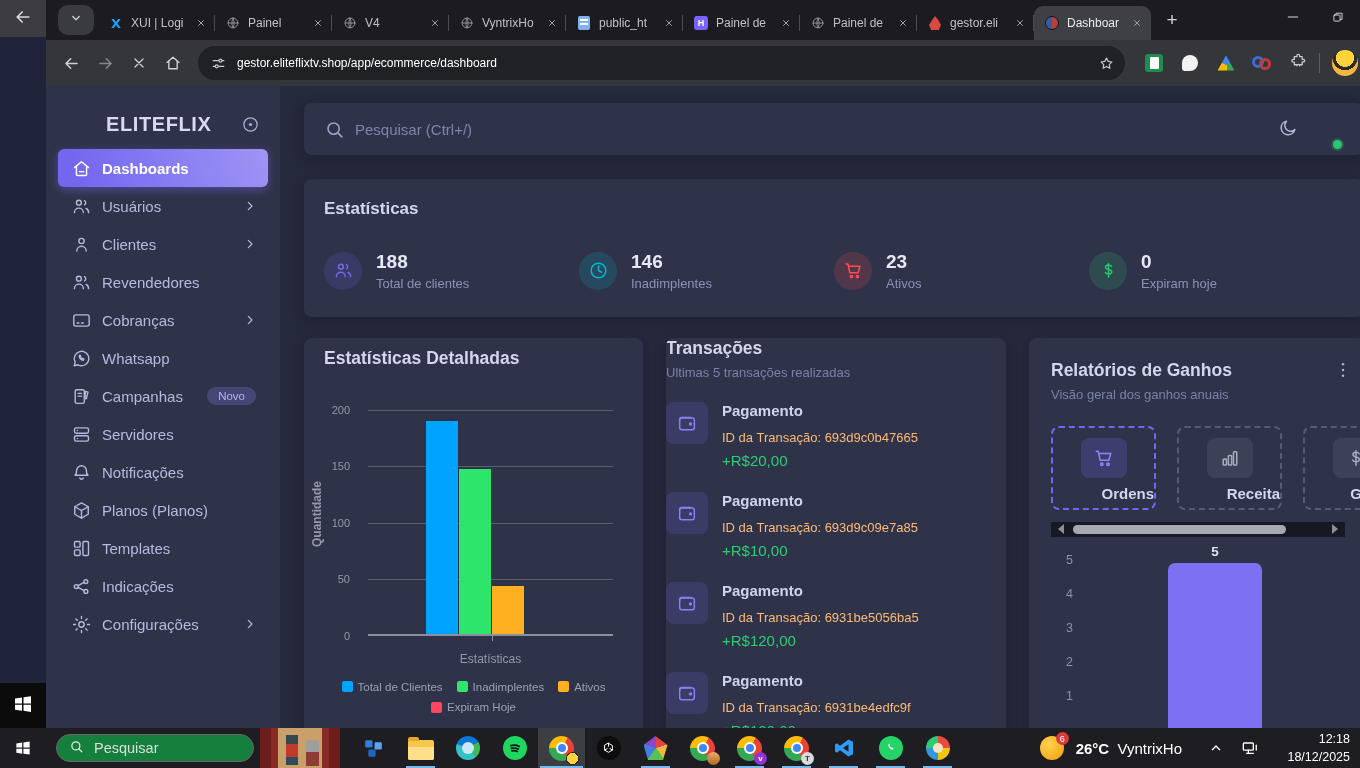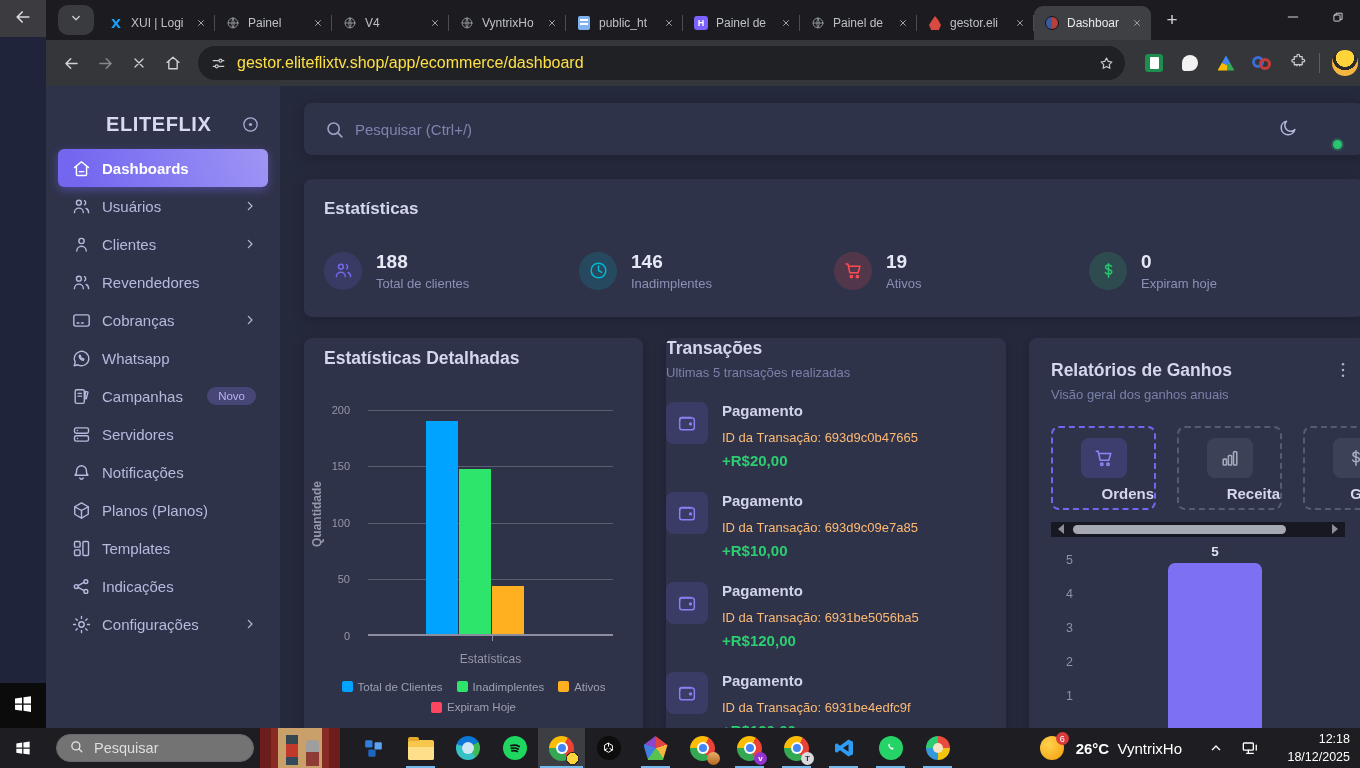--- a/index.html
+++ b/index.html
@@ -31,21 +31,21 @@
   .fav-file{width:12px;height:14px;background:#7fb3f2;border-radius:2px;position:relative}
   .fav-file:after{content:"";position:absolute;left:2px;top:3px;width:8px;height:2px;background:#fff;box-shadow:0 4px 0 #fff}
   .fav-h{width:14px;height:14px;border-radius:3px;background:#7b61ff;color:#fff;font-size:9px;font-weight:bold;display:flex;align-items:center;justify-content:center}
   .fav-flame{width:12px;height:14px;background:#d84a42;clip-path:polygon(50% 0,78% 30%,100% 65%,82% 100%,18% 100%,0 65%,25% 30%)}
   .fav-dash{width:14px;height:14px;border-radius:50%;background:conic-gradient(#b5403c 0 50%,#3c5a9e 50% 100%);border:1px solid #10131c}
 
   .toolbar{position:absolute;left:0;top:40px;right:0;height:46px;background:#35363a;display:flex;align-items:center;padding:0 10px 0 8px}
   .navbtn{width:34px;height:34px;display:flex;align-items:center;justify-content:center;color:#ced1d6;border-radius:50%}
   .navbtn.dim{color:#85888d}
   .omnibox{flex:1;height:34px;margin:0 8px;border-radius:17px;background:#202124;display:flex;align-items:center;padding:0 10px 0 12px;min-width:0}
-  .omnibox .url{color:#fde047;font-size:16px;flex:1;white-space:nowrap;overflow:hidden}
+  .omnibox .url{color:#ffffff;font-size:12px;flex:1;white-space:nowrap;overflow:hidden}
   .tune{color:#c7cbd1;margin-right:10px;display:flex}
   .star{color:#c7cbd1;display:flex;margin-left:8px}
   .extrow{display:flex;align-items:center;gap:14px;margin:0 6px 0 10px}
   .ext{width:22px;height:22px;display:flex;align-items:center;justify-content:center}
   .ext-xls{width:18px;height:18px;background:#1e8e4e;border-radius:3px;display:flex;align-items:center;justify-content:center}
   .ext-xls i{display:block;width:9px;height:12px;background:#fff;border-radius:1px}
   .ext-blob{width:16px;height:16px;background:#f2f2f2;border-radius:60% 60% 60% 25%}
   .ext-drive{width:17px;height:15px;background:conic-gradient(from 180deg at 50% 62%,#fbbc04 0 120deg,#4285f4 120deg 240deg,#34a853 240deg 360deg);clip-path:polygon(50% 0,100% 100%,0 100%)}
   .ext-links{position:relative;width:20px;height:16px}
   .ext-links i{position:absolute;width:12px;height:12px;border:3px solid #3b6cd4;border-radius:50%;left:0;top:1px}
@@ -107,21 +107,21 @@
   .dc-leg-item{display:inline-flex;align-items:center;margin:0 7px;color:#9ca0b2;font-size:11.5px}
   .dc-leg-item i{width:11px;height:11px;border-radius:2px;margin-right:5px;display:inline-block}
 
   
   #card-trans{width:340px;}
   .trans-list{margin-top:22px}
   .trans-item{display:flex;margin-bottom:23px}
   .trans-ico{width:42px;height:42px;border-radius:8px;background:rgba(115,103,240,.18);color:#8a7ff5;display:flex;align-items:center;justify-content:center;flex:0 0 auto;margin-right:14px}
   .trans-t{color:#d0d4ea;font-size:15px;font-weight:600}
   .trans-id{color:#fdba74;font-size:13px;margin-top:11px}
-  .trans-amt{color:#2bce71;font-size:15px;font-weight:bold;margin-top:7px}
+  .trans-amt{color:#2bce71;font-size:15px;font-weight:normal;margin-top:7px}
 
   
   #card-earn{width:340px;padding:22px 0 0 22px}
   .kebab{position:absolute;right:14px;top:20px;color:#aab0d0;width:24px;height:24px;display:flex;align-items:center;justify-content:center}
   .earn-tabs{display:flex;gap:21px;margin-top:24px}
   .earn-tab{width:105px;height:84px;border:2px dashed #555a77;border-radius:8px;text-align:right;flex:0 0 auto}
   .earn-tab.active{border-color:#7367f0}
   .earn-tab .eicon{width:46px;height:40px;border-radius:8px;margin:10px auto 0;background:rgba(134,140,170,.16);color:#a5aabf;display:flex;align-items:center;justify-content:center}
   .earn-tab.active .eicon{background:rgba(115,103,240,.22);color:#8d84f5}
   .earn-tab .elabel{margin-top:7px;color:#d3d6ec;font-size:15px;font-weight:600}
@@ -131,21 +131,21 @@
   .sb-left{left:7px;border-right:6px solid #8d8f96}
   .sb-right{right:7px;border-left:6px solid #8d8f96}
   #earn-chart{position:absolute;left:0;top:203px;width:340px;height:217px;overflow:hidden}
   .ec-ylab{position:absolute;left:24px;width:20px;text-align:right;transform:translateY(-50%);color:#8d92a8;font-size:12.5px}
   .ec-bar{position:absolute;left:139px;width:94px;height:300px;border-radius:7px 7px 0 0}
   .ec-bar-label{position:absolute;left:139px;width:94px;top:3px;text-align:center;color:#dfe2f0;font-size:13.5px;font-weight:600}
 
   
   .taskbar{position:absolute;left:0;top:728px;width:1360px;height:40px;background:#1d1d22;z-index:10;display:flex;align-items:center}
   .tb-start{width:46px;height:40px;display:flex;align-items:center;justify-content:center;color:#fff}
-  .tb-search{width:198px;height:28px;margin-left:10px;border-radius:14px;background:#737373;border:1px solid #67676b;display:flex;align-items:center;padding:0 12px}
+  .tb-search{width:198px;height:28px;margin-left:10px;border-radius:14px;background:#15803d;border:1px solid #67676b;display:flex;align-items:center;padding:0 12px}
   .tb-search svg{color:#e8e8e8;flex:0 0 auto}
   .tb-search input{background:transparent;border:none;outline:none;color:#e8e8e8;font-size:14.5px;margin-left:10px;width:130px;font-family:inherit}
   .tb-search input::placeholder{color:#dedede}
   .tb-widget{width:80px;height:40px;margin-left:6px;position:relative;overflow:hidden;background:linear-gradient(90deg,#6e1d1d 0 14%,#8a2a24 14% 22%,#caa06a 22% 78%,#8a2a24 78% 86%,#6e1d1d 86% 100%)}
   .tb-widget .fig1{position:absolute;left:26px;top:7px;width:12px;height:30px;background:linear-gradient(#37474f 0 30%,#c0392b 30% 75%,#34495e 75% 100%)}
   .tb-widget .fig2{position:absolute;left:46px;top:12px;width:13px;height:26px;background:linear-gradient(#9e9e9e 0 45%,#8e3b36 45% 100%);border-radius:4px 4px 0 0}
   .tb-icons{display:flex;align-items:center;margin-left:10px}
   .tb-app{width:47px;height:40px;display:flex;align-items:center;justify-content:center;position:relative}
   .tb-app.activebg{background:#3d3e43}
   .tb-app .runline{position:absolute;bottom:0;left:9px;right:9px;height:2px;background:#76b9ed}
@@ -615,21 +615,21 @@
               </div>
               <div class="stat">
                 <span class="stat-ico" style="background:rgba(255,76,81,0.17);color:#ff4c51">
                   <svg viewBox="0 0 24 24" width="21" height="21" fill="none" stroke="currentColor" stroke-width="1.7" stroke-linecap="round" stroke-linejoin="round">
                     <circle cx="9.6" cy="18.9" r="1.3"></circle>
                     <circle cx="16.4" cy="18.9" r="1.3"></circle>
                     <path d="M3.6 4.6h2l2.2 9.9h9.4l2.2-7.4H7"></path>
                   </svg>
                 </span>
                 <span>
-                  <div class="stat-val">19</div>
+                  <div class="stat-val">23</div>
                   <div class="stat-lab">Ativos</div>
                 </span>
               </div>
               <div class="stat">
                 <span class="stat-ico" style="background:rgba(40,199,111,0.17);color:#28c76f">
                   <svg viewBox="0 0 24 24" width="21" height="21" fill="none" stroke="currentColor" stroke-width="1.7" stroke-linecap="round" stroke-linejoin="round">
                     <path d="M12 4.2v15.6"></path>
                     <path d="M15.4 7.4c-.6-1.1-1.8-1.7-3.4-1.7-1.9 0-3.3 1-3.3 2.5 0 3.5 7 1.9 7 5.3 0 1.6-1.5 2.6-3.7 2.6-1.8 0-3.1-.8-3.6-1.9"></path>
                   </svg>
                 </span>

